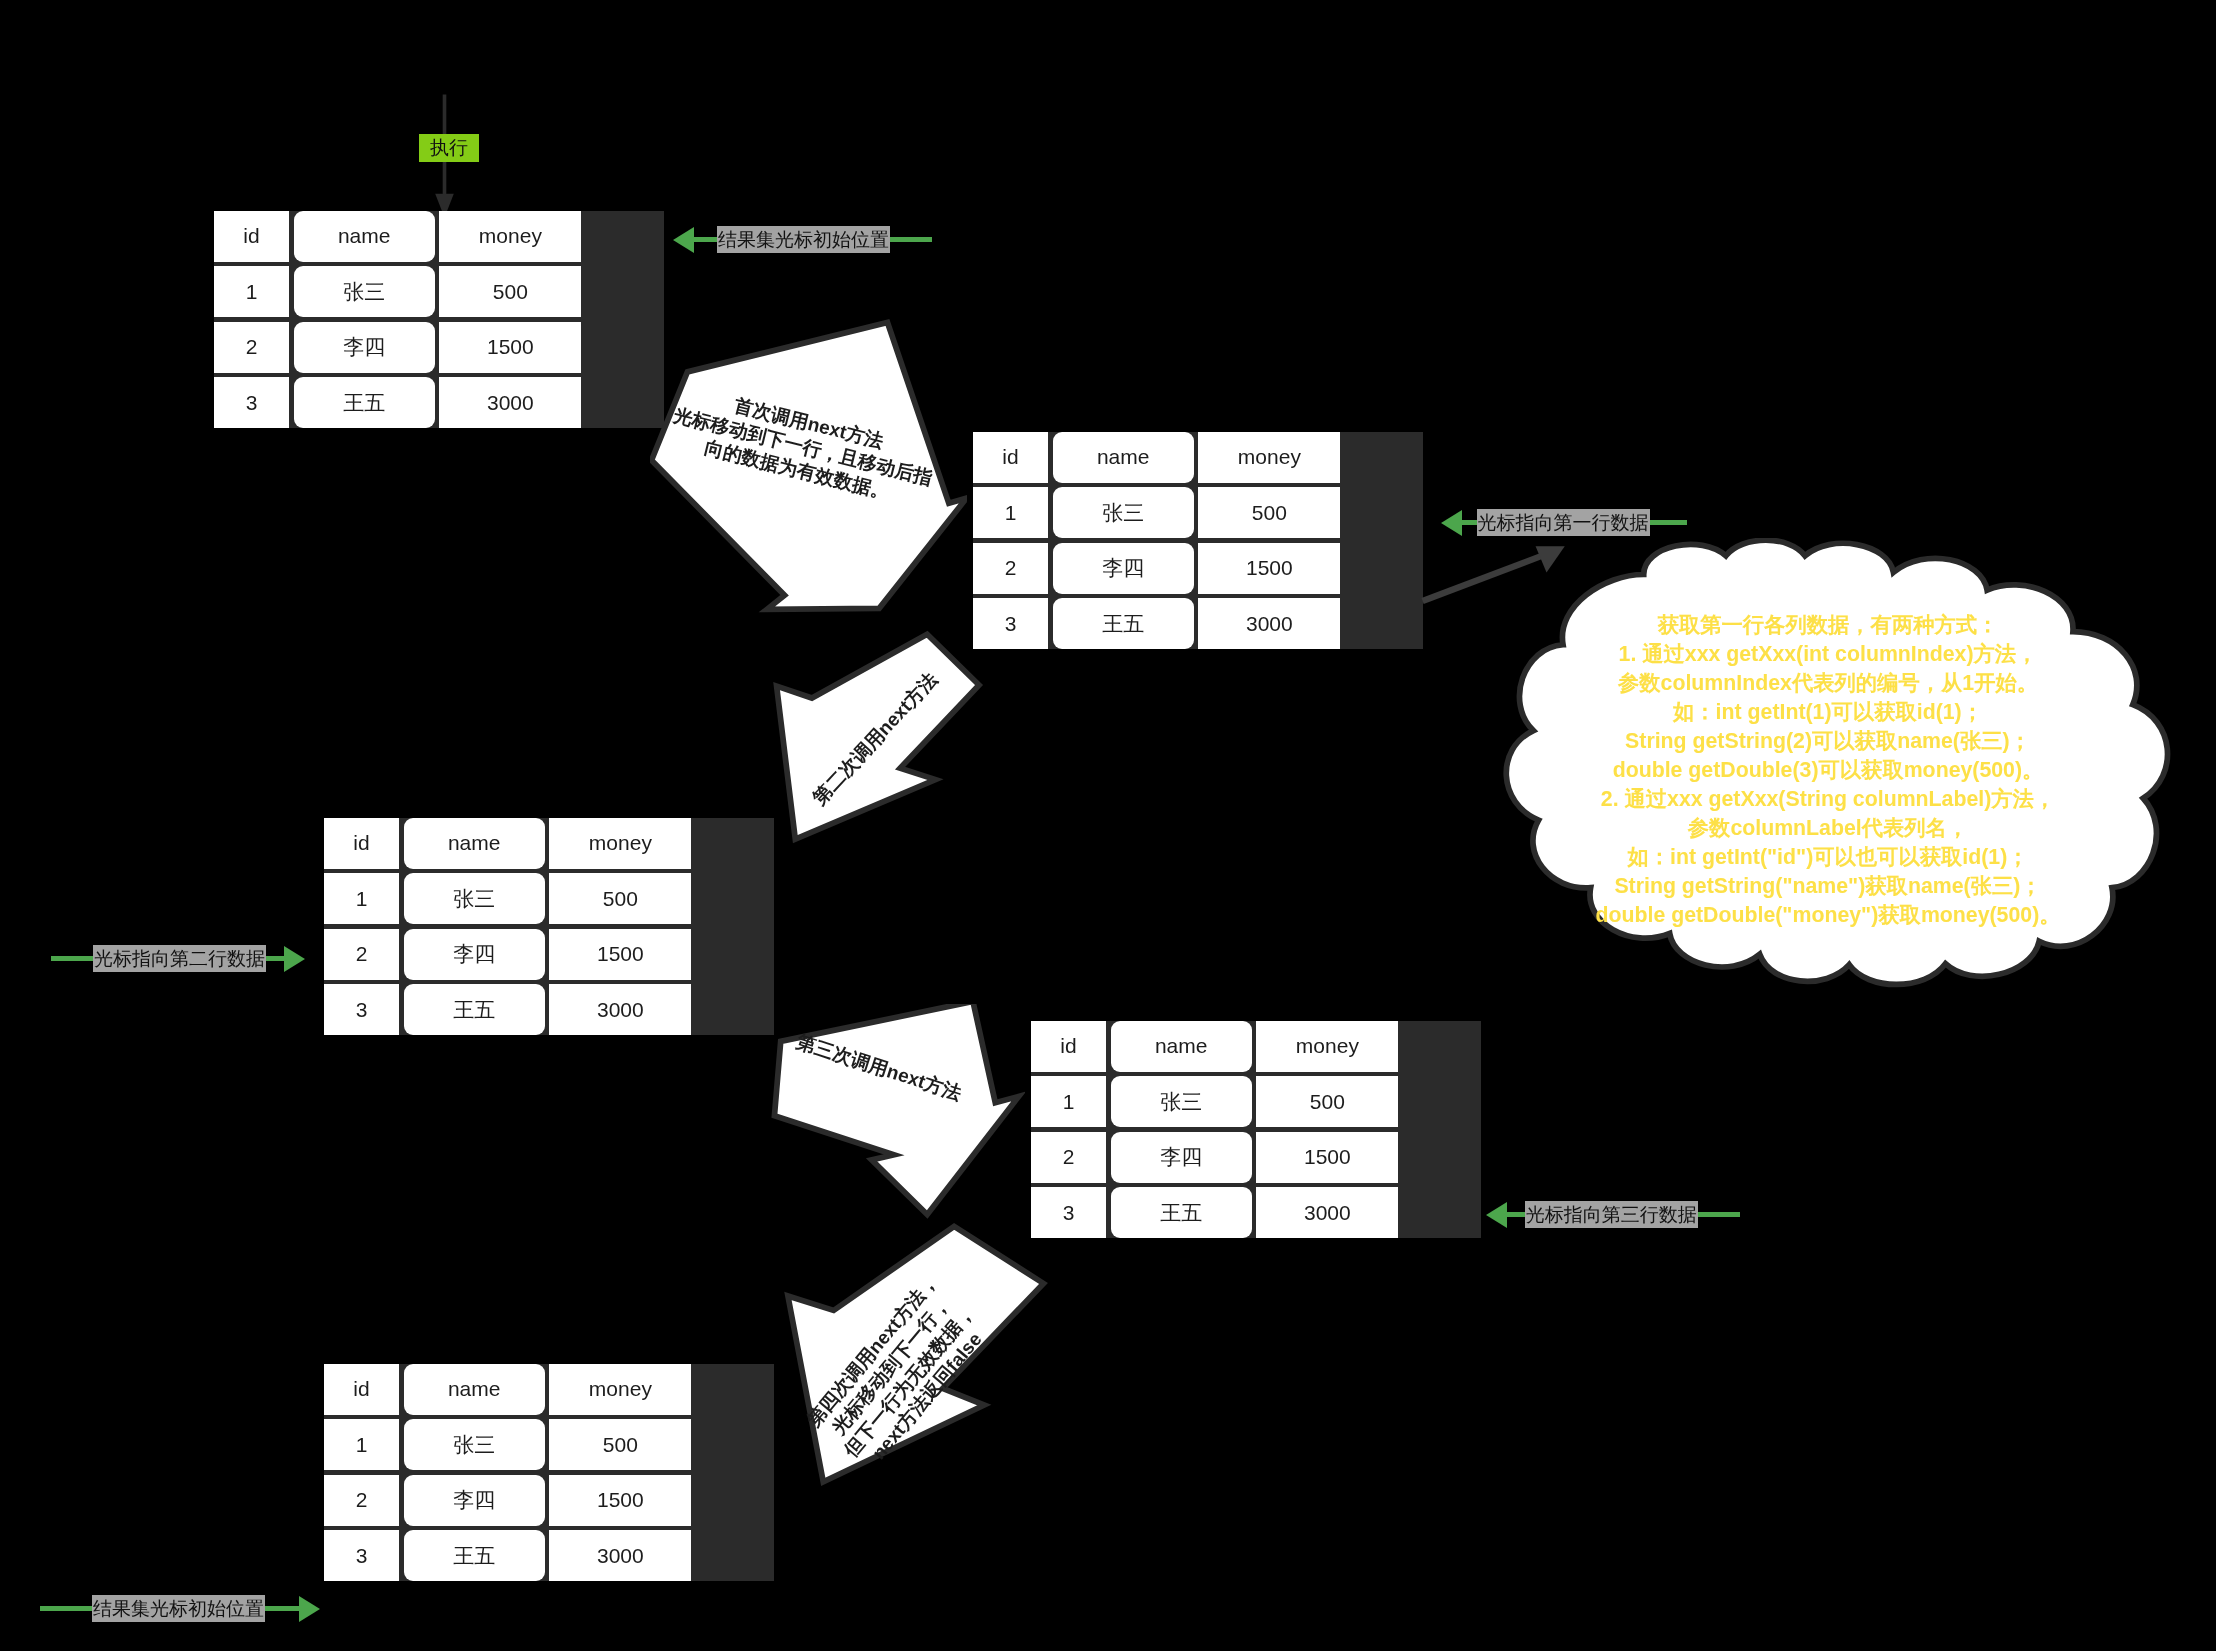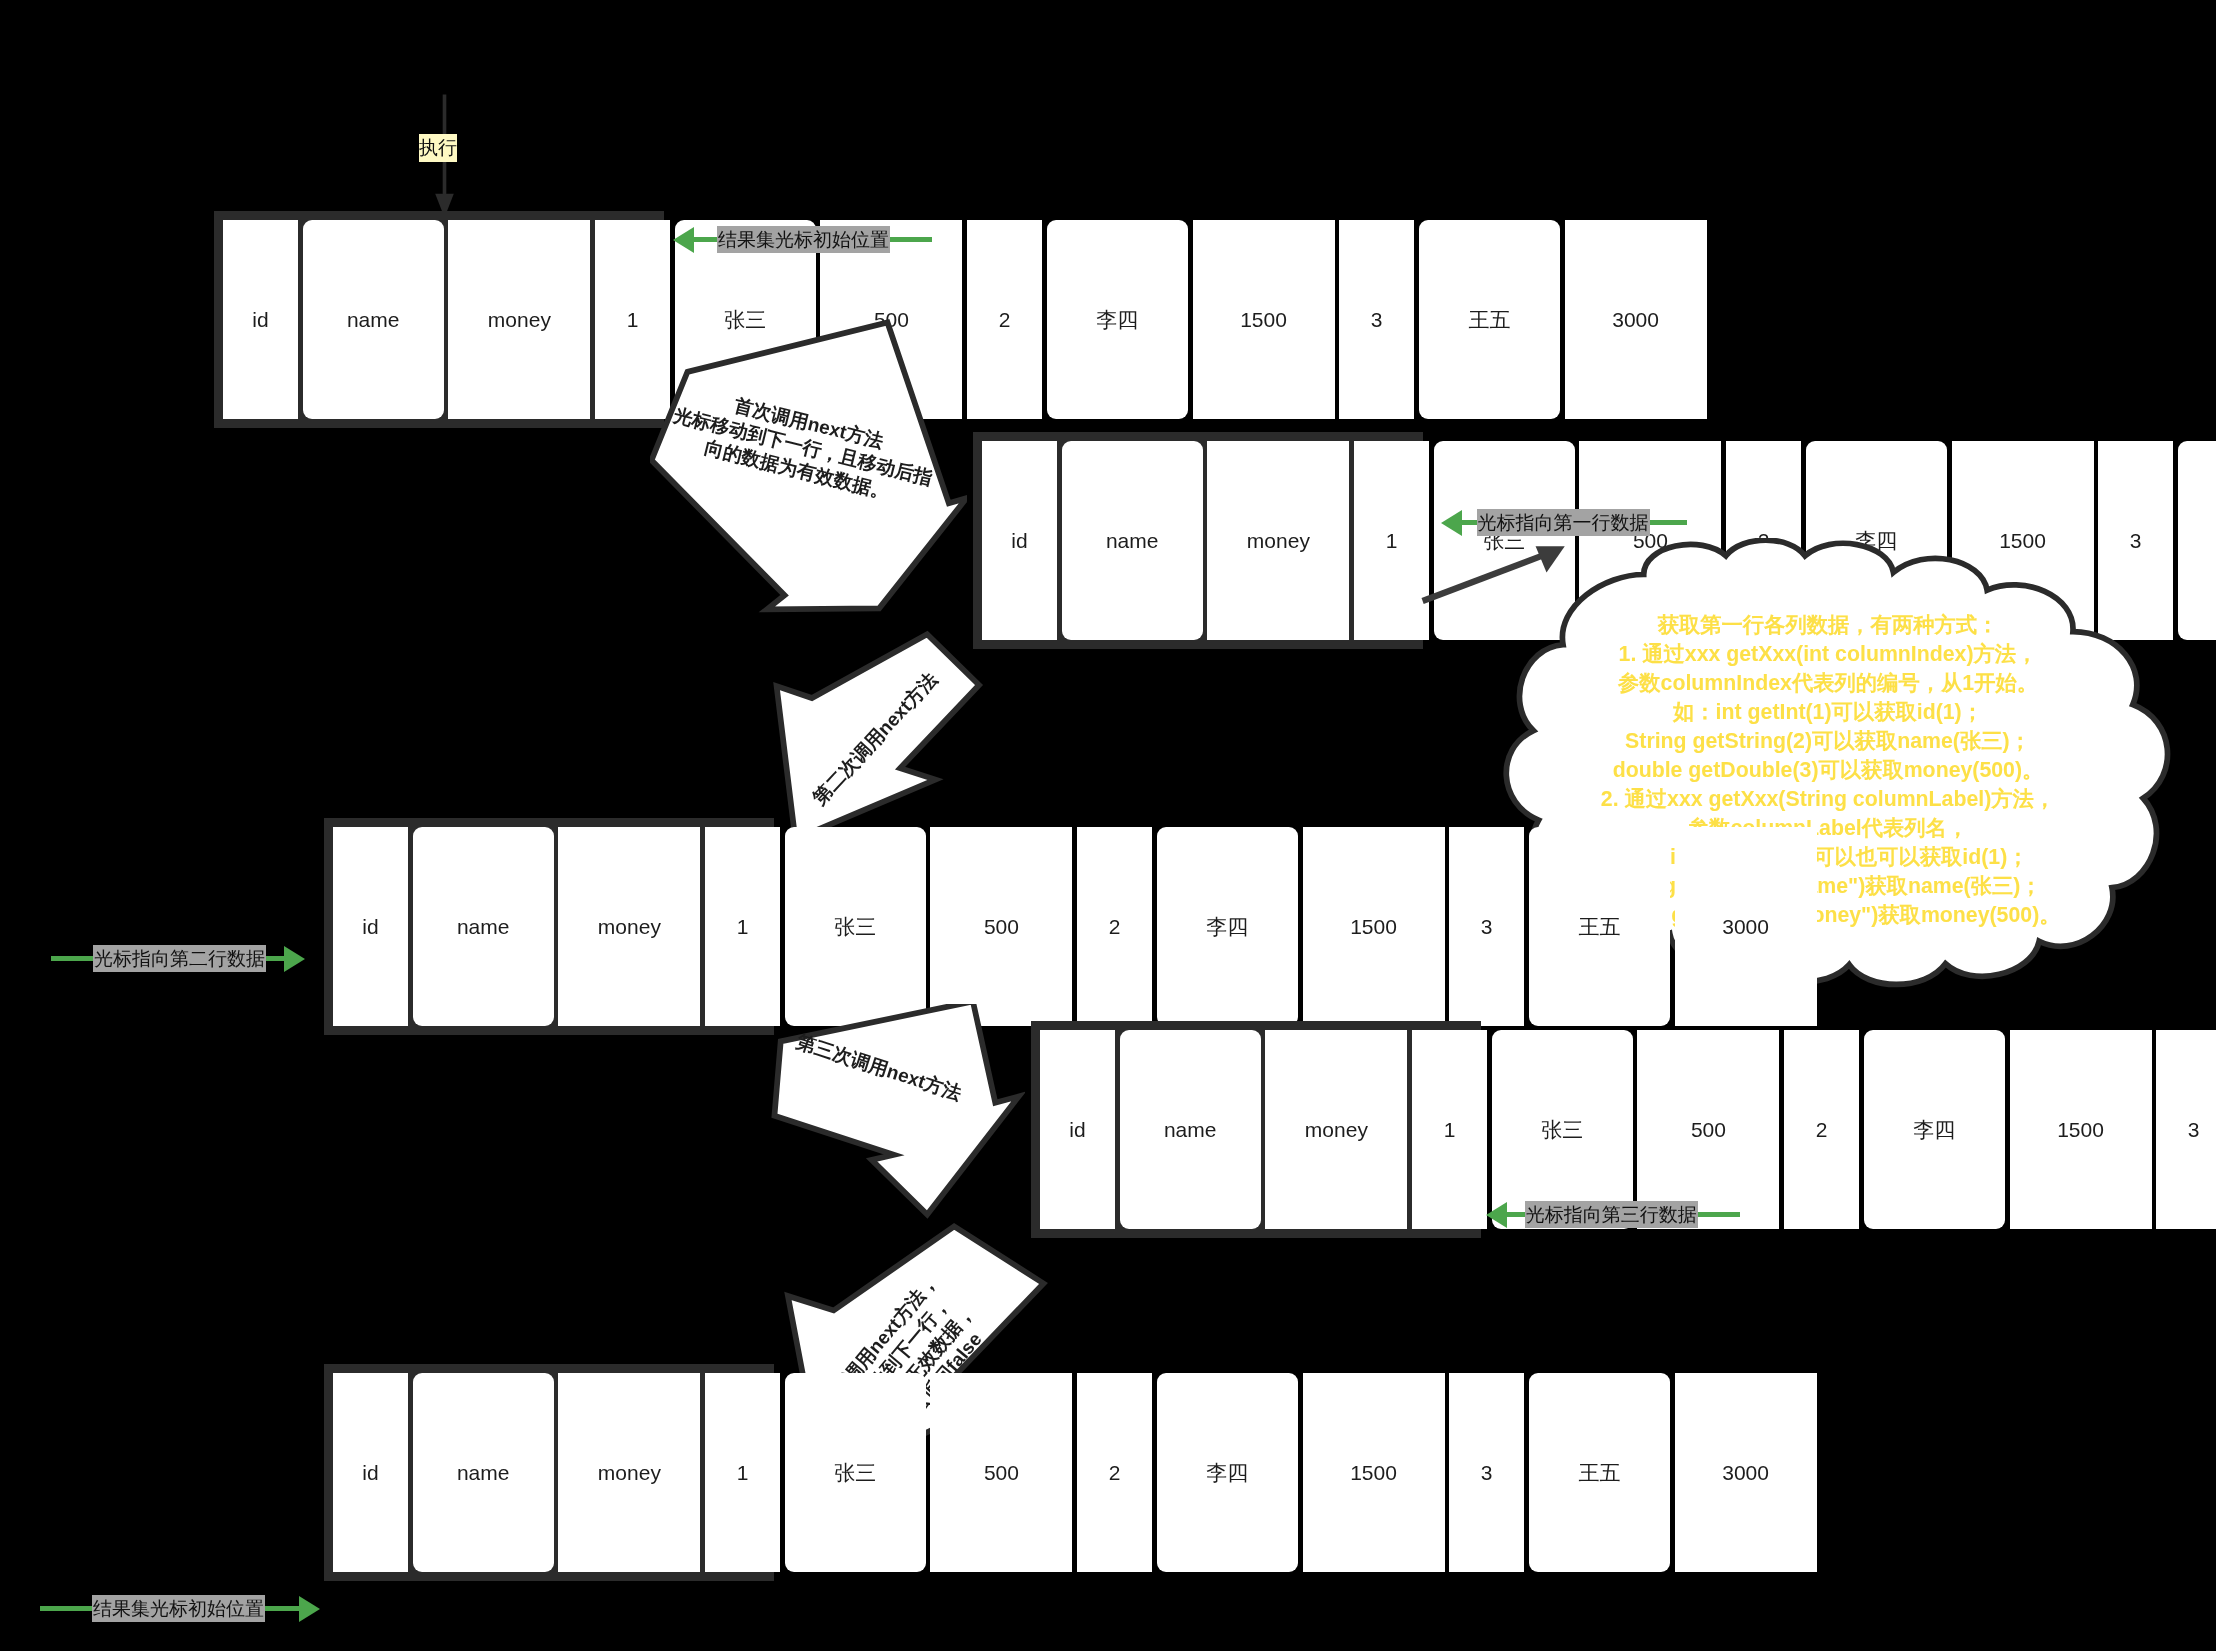--- a/index.html
+++ b/index.html
@@ -32,23 +32,23 @@
     color: #1a1a1a;
     letter-spacing: 0.3px;
   }
 
   
   .rs-table {
     position: absolute;
     background: #2b2b2b;
     box-sizing: border-box;
     display: flex;
-    flex-direction: row;
+    flex-direction: column;
     gap: 4.7px;
-    padding: 9px;
+    padding: 0;
   }
   .rs-row {
     display: flex;
     gap: 4.7px;
     flex: 1;
   }
   .rs-cell {
     background: #ffffff;
     color: #1d1d1d;
     display: flex;
@@ -87,24 +87,24 @@
     padding: 2.1px 1px;
     white-space: nowrap;
   }
 
   
   .exec-arrow {
     position: absolute;
   }
   .exec-label {
     position: absolute;
-    background: #fef9c3;
+    background: #84cc16;
     color: #111111;
     font-size: 19px;
-    padding: 1px 0;
+    padding: 1px 11px;
     white-space: nowrap;
   }
 
   
   .block-arrow {
     position: absolute;
   }
   .ba-text {
     position: absolute;
     color: #1d1d1d;

